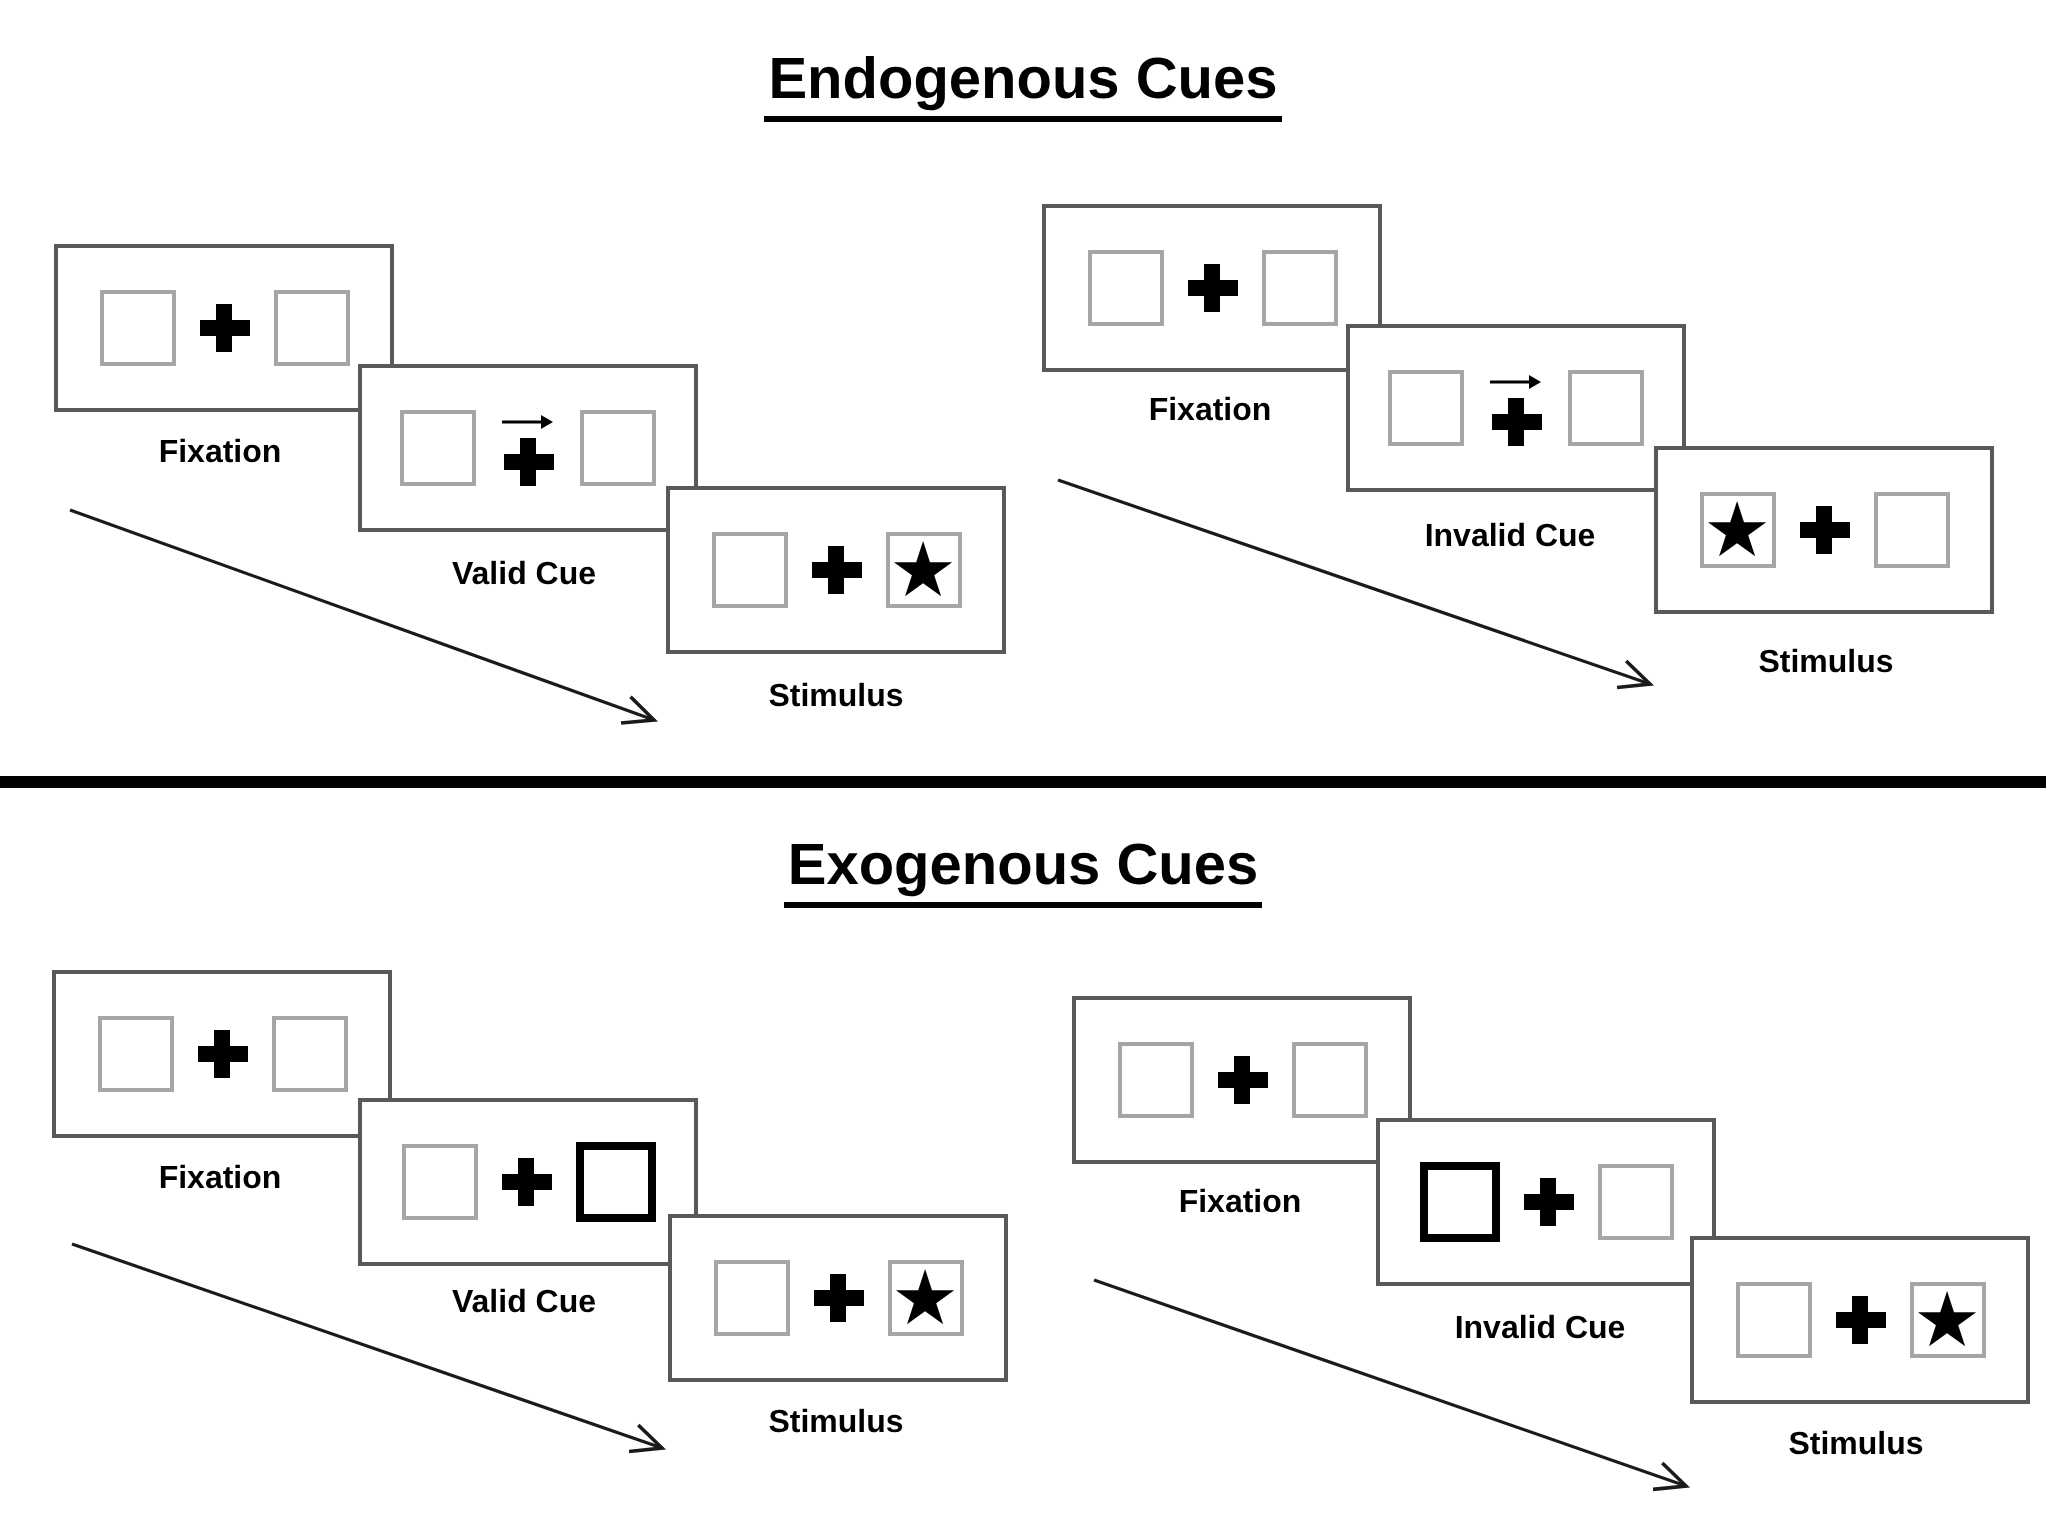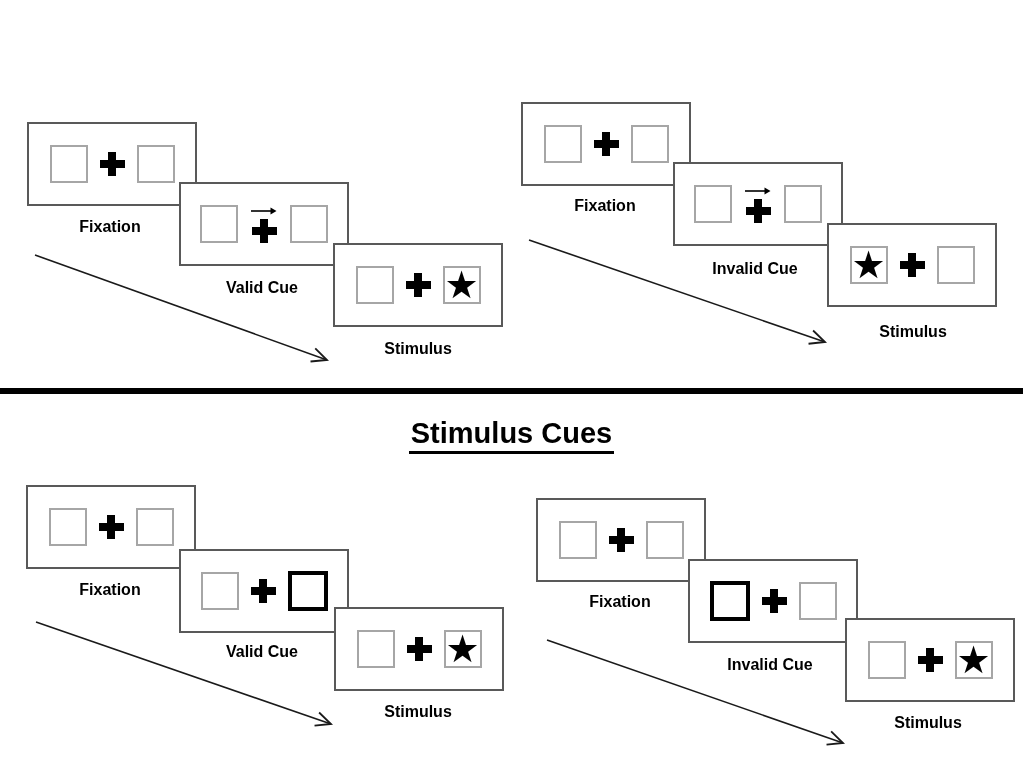--- a/index.html
+++ b/index.html
@@ -40,22 +40,25 @@
     position:absolute; transform:translateX(-50%);
     font-size:16px; font-weight:bold; white-space:nowrap; z-index:6;
   }
   #arrow-overlay { position:absolute; left:0; top:0; z-index:1; pointer-events:none; }
 </style>
 </head>
 <body>
 
 <div id="canvas">
 
+  <div class="section-title" style="top:24px;">
+    <span class="title-text">Endogenous Cues</span>
+  </div>
   <div class="section-title" style="top:417px;">
-    <span class="title-text">Stimulus Cues</span>
+    <span class="title-text">Exogenous Cues</span>
   </div>
 
   <div class="divider"></div>
 
   <svg id="arrow-overlay" width="1023" height="767" viewBox="0 0 1023 767">
     <defs>
       <marker id="ah" viewBox="0 0 10 10" refX="9" refY="5" markerWidth="20" markerHeight="20" orient="auto" markerUnits="userSpaceOnUse">
         <path d="M1.5,1.5 L9,5 L1.5,8.5" fill="none" stroke="#1a1a1a" stroke-width="0.9"></path>
       </marker>
     </defs>

